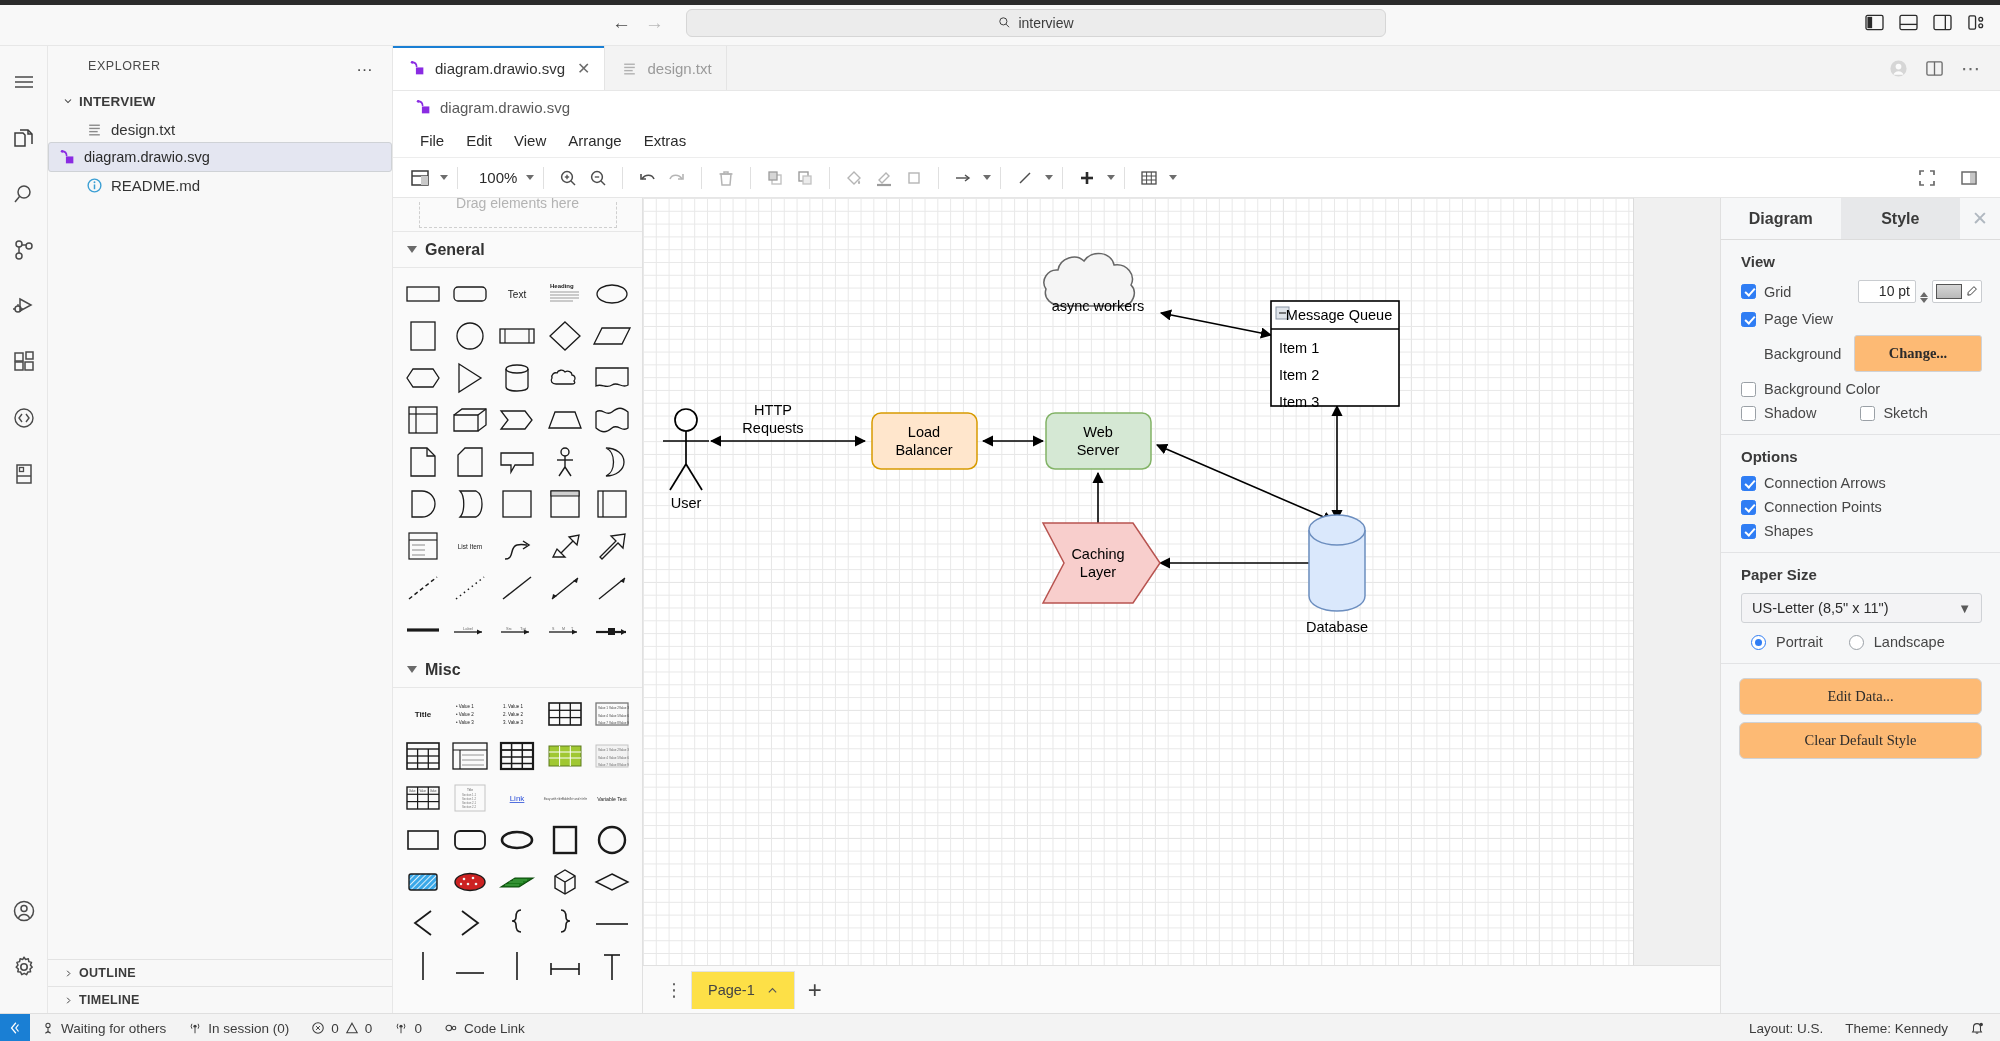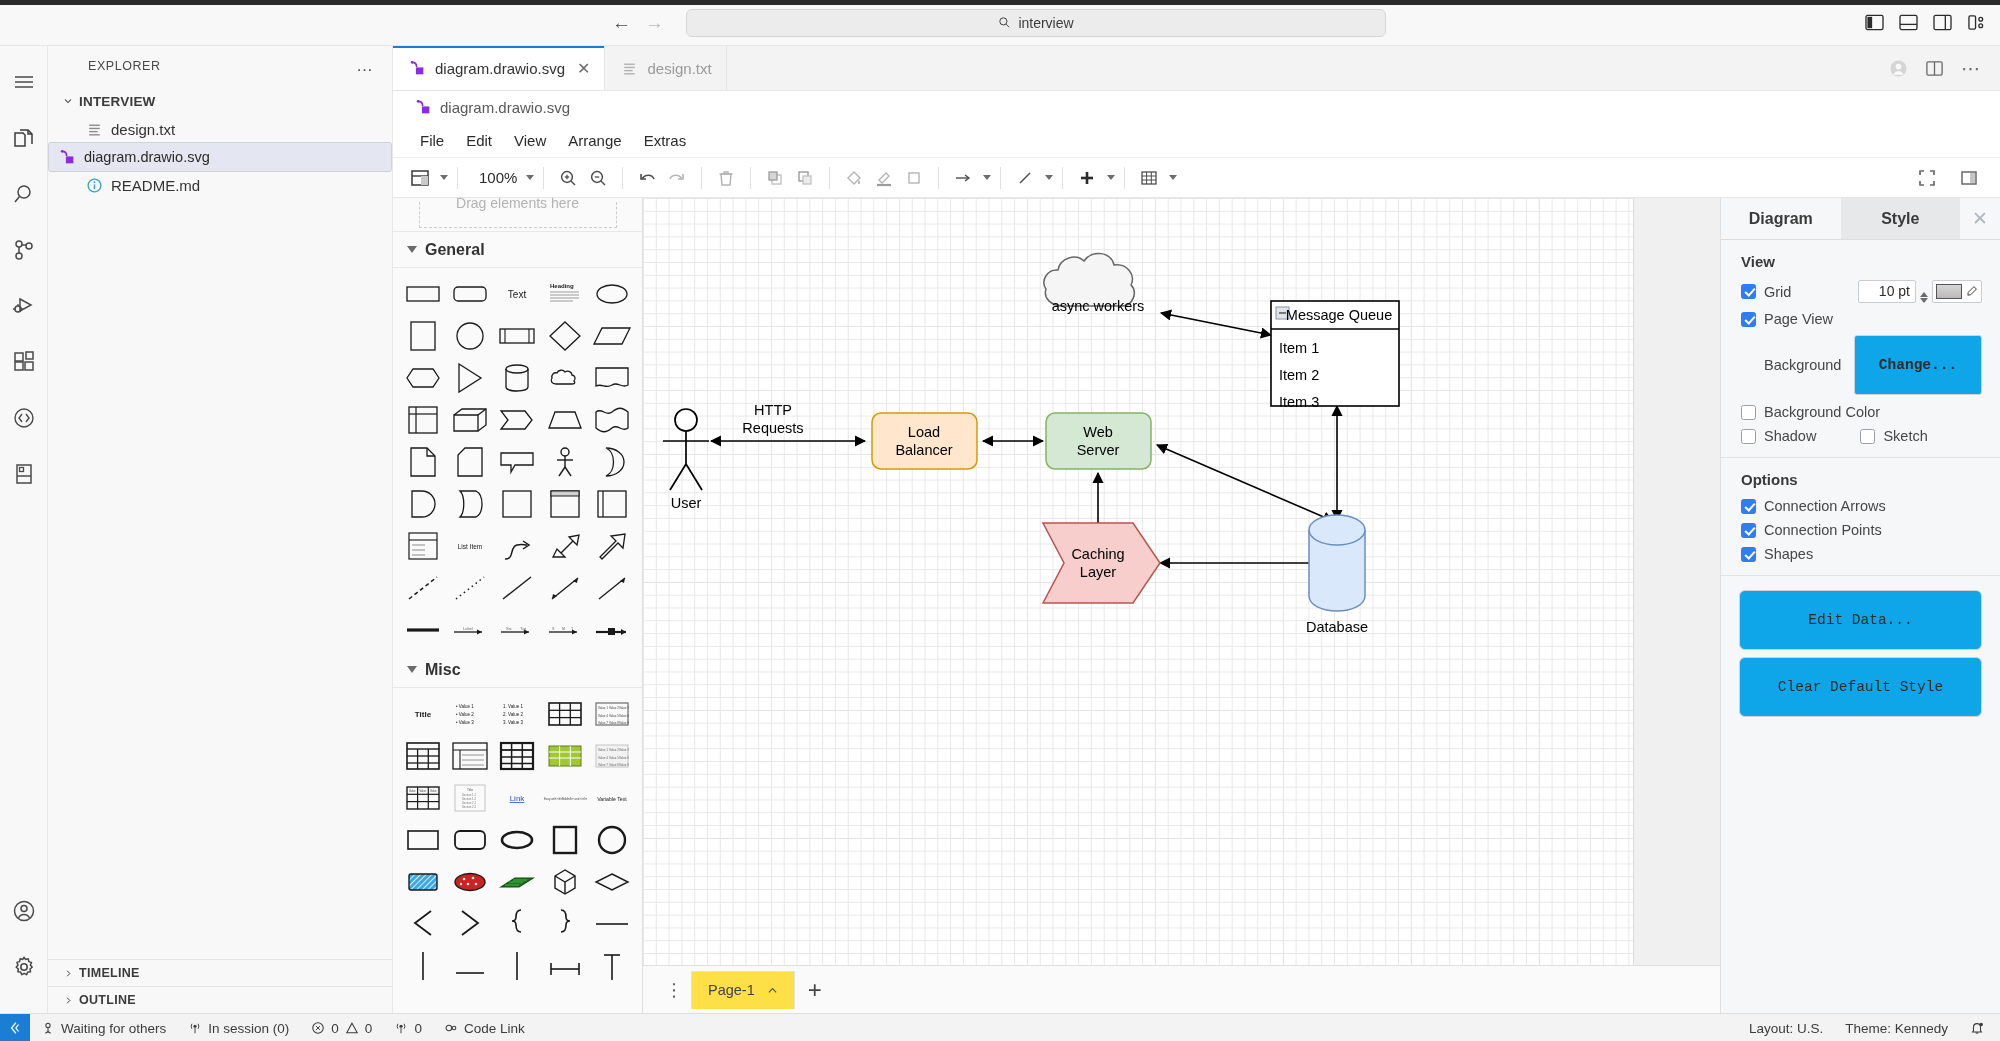--- a/index.html
+++ b/index.html
@@ -138,21 +138,21 @@
   .gridval { margin-left:auto; display:flex; align-items:flex-end; gap:4px; }
   .numinput { width:58px; height:23px; border:1px solid #c9ccd0; background:#fff; border-radius:2px; text-align:right; padding-right:5px; font-size:14px; line-height:21px; color:#2b2b2b;}
   .spin { display:flex; flex-direction:column; gap:1px; }
   .spin i { display:block; width:0;height:0;border-left:4px solid transparent;border-right:4px solid transparent;}
   .spin i.up { border-bottom:5px solid #6a6a6a; }
   .spin i.dn { border-top:5px solid #6a6a6a; }
   .swatchbox { display:flex; align-items:center; gap:3px; border:1px solid #c9ccd0; background:#fff; border-radius:2px; padding:1px 3px; height:23px;}
   .swatch { width:26px;height:15px;border:1px solid #555; background:linear-gradient(#d6d6d6,#b9b9b9);}
   .bgrow { display:flex; align-items:center; margin-bottom:9px; }
   .bglab { color:#464646; padding-left:23px; }
-  .btn { border:1px solid #cfd2d6; background:#0ea5e9; border-radius:3px; font-size:14.5px; color:#2b2b2b; padding:21px 0; cursor:pointer; font-family:Liberation Mono, monospace; font-weight:700;}
+  .btn { border:1px solid #cfd2d6; background:#fdba74; border-radius:3px; font-size:14.5px; color:#2b2b2b; padding:9px 0; cursor:pointer; font-family:Liberation Serif, serif; font-weight:700;}
   .btn.change { margin-left:auto; width:128px; }
   .sel { width:100%; height:30px; border:1px solid #cfd2d6; background:#f3f3f5; border-radius:3px; display:flex; align-items:center; padding:0 10px; font-size:14.5px; color:#2b2b2b; cursor:pointer;}
   .sel .sc { margin-left:auto; color:#5a5a5a; font-size:13px;}
   .radios { display:flex; align-items:center; gap:10px; margin-top:11px; padding-left:10px;}
   .rad { width:15px;height:15px;border:1px solid #9aa0a6;border-radius:50%;background:#fff;position:relative; flex:0 0 15px;}
   .rad.on { border-color:#2f7df4; }
   .rad.on::after{content:"";position:absolute;left:3px;top:3px;width:7px;height:7px;border-radius:50%;background:#2f7df4;}
   .radlab{ color:#464646; margin-right:16px;}
   .bigbtns { padding:14px 18px; display:flex; flex-direction:column; gap:7px;}
   .bigbtns .btn { font-weight:400;border-radius:6px; }
@@ -318,29 +318,29 @@
           <span>README.md</span>
         </div>
       </div>
       <div class="sb-bottom">
         <div class="sb-collapsed">
           <span class="chev">
               <svg viewBox="0 0 16 16" width="11" height="11">
                 <path d="M6 4l4 4-4 4" fill="none" stroke="#3b3b3b" stroke-width="1.4"></path>
               </svg>
             </span>
-          <span>TIMELINE</span>
+          <span>OUTLINE</span>
         </div>
         <div class="sb-collapsed">
           <span class="chev">
               <svg viewBox="0 0 16 16" width="11" height="11">
                 <path d="M6 4l4 4-4 4" fill="none" stroke="#3b3b3b" stroke-width="1.4"></path>
               </svg>
             </span>
-          <span>OUTLINE</span>
+          <span>TIMELINE</span>
         </div>
       </div>
     </div>
 
     <div class="editor">
 
       <div class="tabsrow">
         <div class="tab active">
           <svg class="ficon" viewBox="0 0 16 16">
               <rect x="6.5" y="7" width="7" height="6.5" fill="#8a2be2"></rect>
@@ -1260,20 +1260,33 @@
               <div class="cbrow">
                 <span class="cb on"></span>
                 <span class="cblab">Connection Points</span>
               </div>
               <div class="cbrow" style="margin-bottom:0">
                 <span class="cb on"></span>
                 <span class="cblab">Shapes</span>
               </div>
             </div>
 
+            <div class="fmt-sec">
+              <div class="fmt-h">Paper Size</div>
+              <div class="sel">
+                <span>US-Letter (8,5" x 11")</span>
+                <span class="sc">▼</span>
+              </div>
+              <div class="radios">
+                <span class="rad on"></span>
+                <span class="radlab">Portrait</span>
+                <span class="rad"></span>
+                <span class="radlab">Landscape</span>
+              </div>
+            </div>
 
             <div class="bigbtns">
               <button class="btn">Edit Data...</button>
               <button class="btn">Clear Default Style</button>
             </div>
           </div>
 
         </div>
       </div>
     </div>

